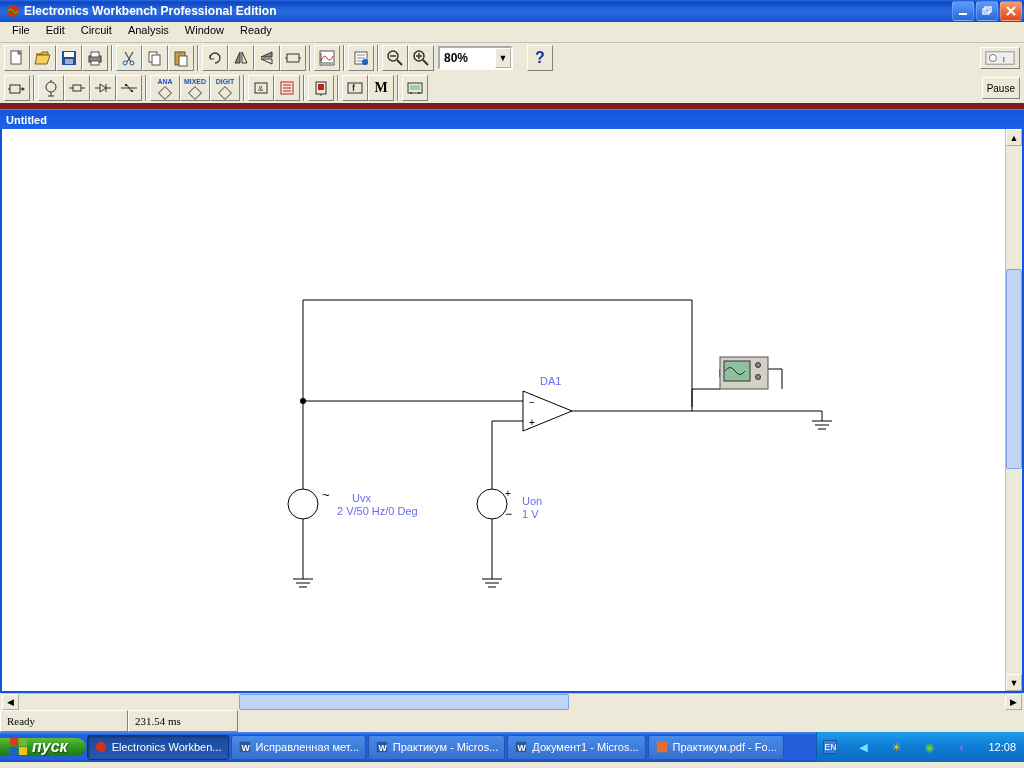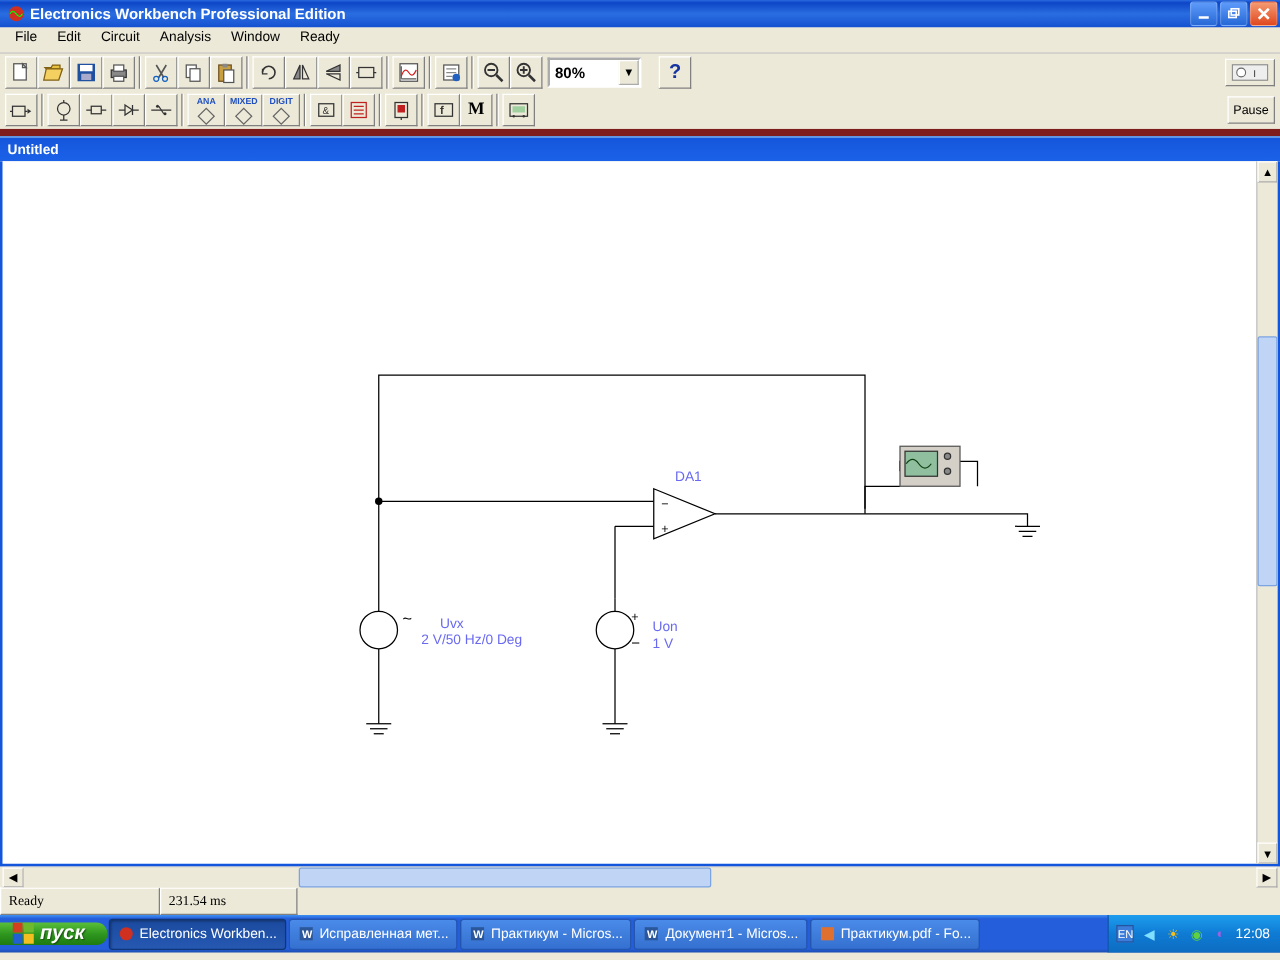--- a/index.html
+++ b/index.html
@@ -45,21 +45,21 @@
 .statusbar { height: 22px; background: #ece9d8; display: flex; align-items: stretch; font-size: 11px; }
 .statusbar .cell { border: 1px solid #808080; border-top-color:#fff; border-left-color:#fff; padding: 2px 6px; display:flex; align-items:center;font-family:Liberation Serif, serif; }
 .statusbar .cell.c1 { width: 128px; }
 .statusbar .cell.c2 { width: 110px; }
 .statusbar .cell.c3 { flex: 1; }
 
 .taskbar { height: 30px; background: linear-gradient(to bottom, #3f91f2, #245edb 10%, #245edb 90%, #1b4db0); display: flex; align-items: center; font-size: 11px; color: #fff; }
 .startbtn { height: 18px; padding: 0 18px 0 10px; background: linear-gradient(to bottom, #5bbf3a, #2f981f 50%, #1e7a11); border-radius: 0 12px 12px 0; display: flex; align-items: flex-start; font-weight: bold; font-style: italic; font-size: 16px; font-family: "Franklin Gothic Medium", Tahoma, sans-serif; gap: 4px; cursor:pointer; text-shadow: 1px 1px 1px #0006;}
 .taskbtn { height: 25px; margin: 0 1px; padding: 0 6px; background: linear-gradient(to bottom, #4a8ae8, #3470cf); border: 1px solid #2456b0; border-radius: 3px; display: flex; align-items: center; gap: 4px; max-width: 160px; overflow: hidden; white-space: nowrap; cursor:pointer; font-size:11px;}
 .taskbtn.active { background: linear-gradient(to bottom, #1b4a9e, #2659b3); border-color: #0f3576; box-shadow: inset 1px 1px 2px #0005;}
-.systray { margin-left: auto; height: 30px; background: linear-gradient(to bottom, #1d9ded, #0f7bd4 50%, #0d6cc0); border-left: 1px solid #0a5aa8; display: flex; align-items: center; padding: 0 8px 0 6px; gap: 5px; font-size: 11px; }
+.systray { margin-left: auto; height: 30px; background: linear-gradient(to bottom, #1d9ded, #0f7bd4 50%, #0d6cc0); border-left: 1px solid #0a5aa8; display: flex; align-items: center; padding: 0 8px 0 6px; gap: 19px; font-size: 11px; }
 .systray .tray-icon { width: 14px; height: 14px; display:inline-flex; align-items:center; justify-content:center; font-size:11px;}
 
 .circuit-svg { position: absolute; top: 0; left: 0; }
 .comp-label { font-size: 11px; fill: #6a6af0; font-family: Arial, sans-serif; }
 
 .wide-tbtn { width: 30px; height: 26px; border: 1px solid #808080; border-top-color:#fff; border-left-color:#fff; display:flex; align-items:center; justify-content:center; font-size:7px; font-weight:bold; text-align:center; cursor:pointer; line-height:0.9; padding-top:1px; flex-direction:column;}
 .diamond { width:10px; height:10px; border:1px solid #666; transform:rotate(45deg); margin-top:2px;}
 
 svg.ico { width: 18px; height: 18px; }
 </style>

